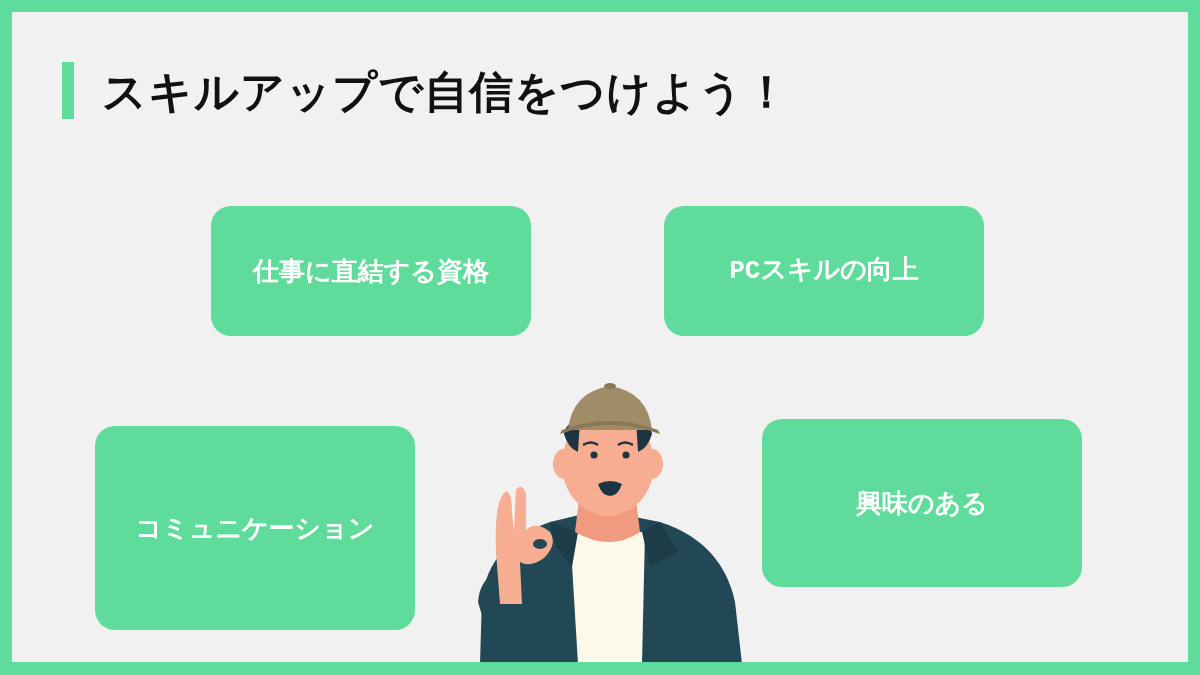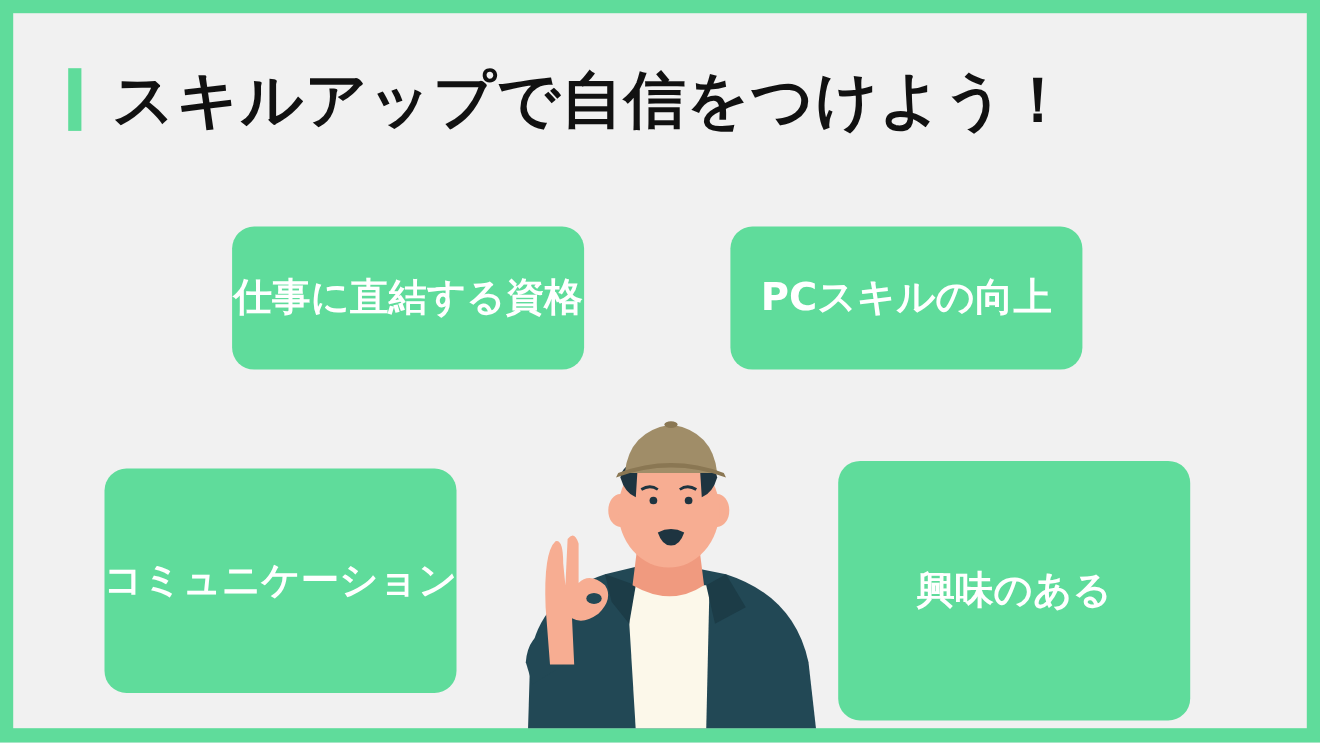--- a/index.html
+++ b/index.html
@@ -14,38 +14,38 @@
     background: #f1f1f1;
     overflow: hidden;
   }
   .title-bar {
     position: absolute; left: 50px; top: 50px;
     width: 12px; height: 57px;
     background: #5fdc9b;
   }
   .title {
     position: absolute; left: 90px; top: 52px;
-    font-size: 56px; font-weight: bold; color: #111;
+    font-size: 44px; font-weight: bold; color: #111;
     letter-spacing: 1px; white-space: nowrap; line-height: 56px;
   }
   .card {
     position: absolute;
     width: 320px;
     background: #5fdc9b;
     border-radius: 20px;
     display: flex; flex-direction: column;
     align-items: center; justify-content: center;
     color: #fff; font-weight: bold;
-    font-size: 35px; line-height: 52px;
+    font-size: 26px; line-height: 52px;
     text-align: center; white-space: nowrap;
   }
   .card.c1 { left: 199px; top: 194px; height: 130px; }
-  .card.c2 { left: 652px; top: 194px; height: 130px; }
+  .card.c2 { left: 652px; top: 194px; height: 130px; font-family: Liberation Mono, monospace; }
   .card.c3 { left: 83px;  top: 414px; height: 204px; }
-  .card.c4 { left: 750px; top: 407px; height: 236px; }
+  .card.c4 { left: 750px; top: 407px; height: 168px; }
   .person {
     position: absolute; left: 448px; top: 360px;
     width: 290px; height: 292px;
   }
 </style>
 </head>
 <body>
 
 <div class="frame">
   <div class="title-bar"></div>

